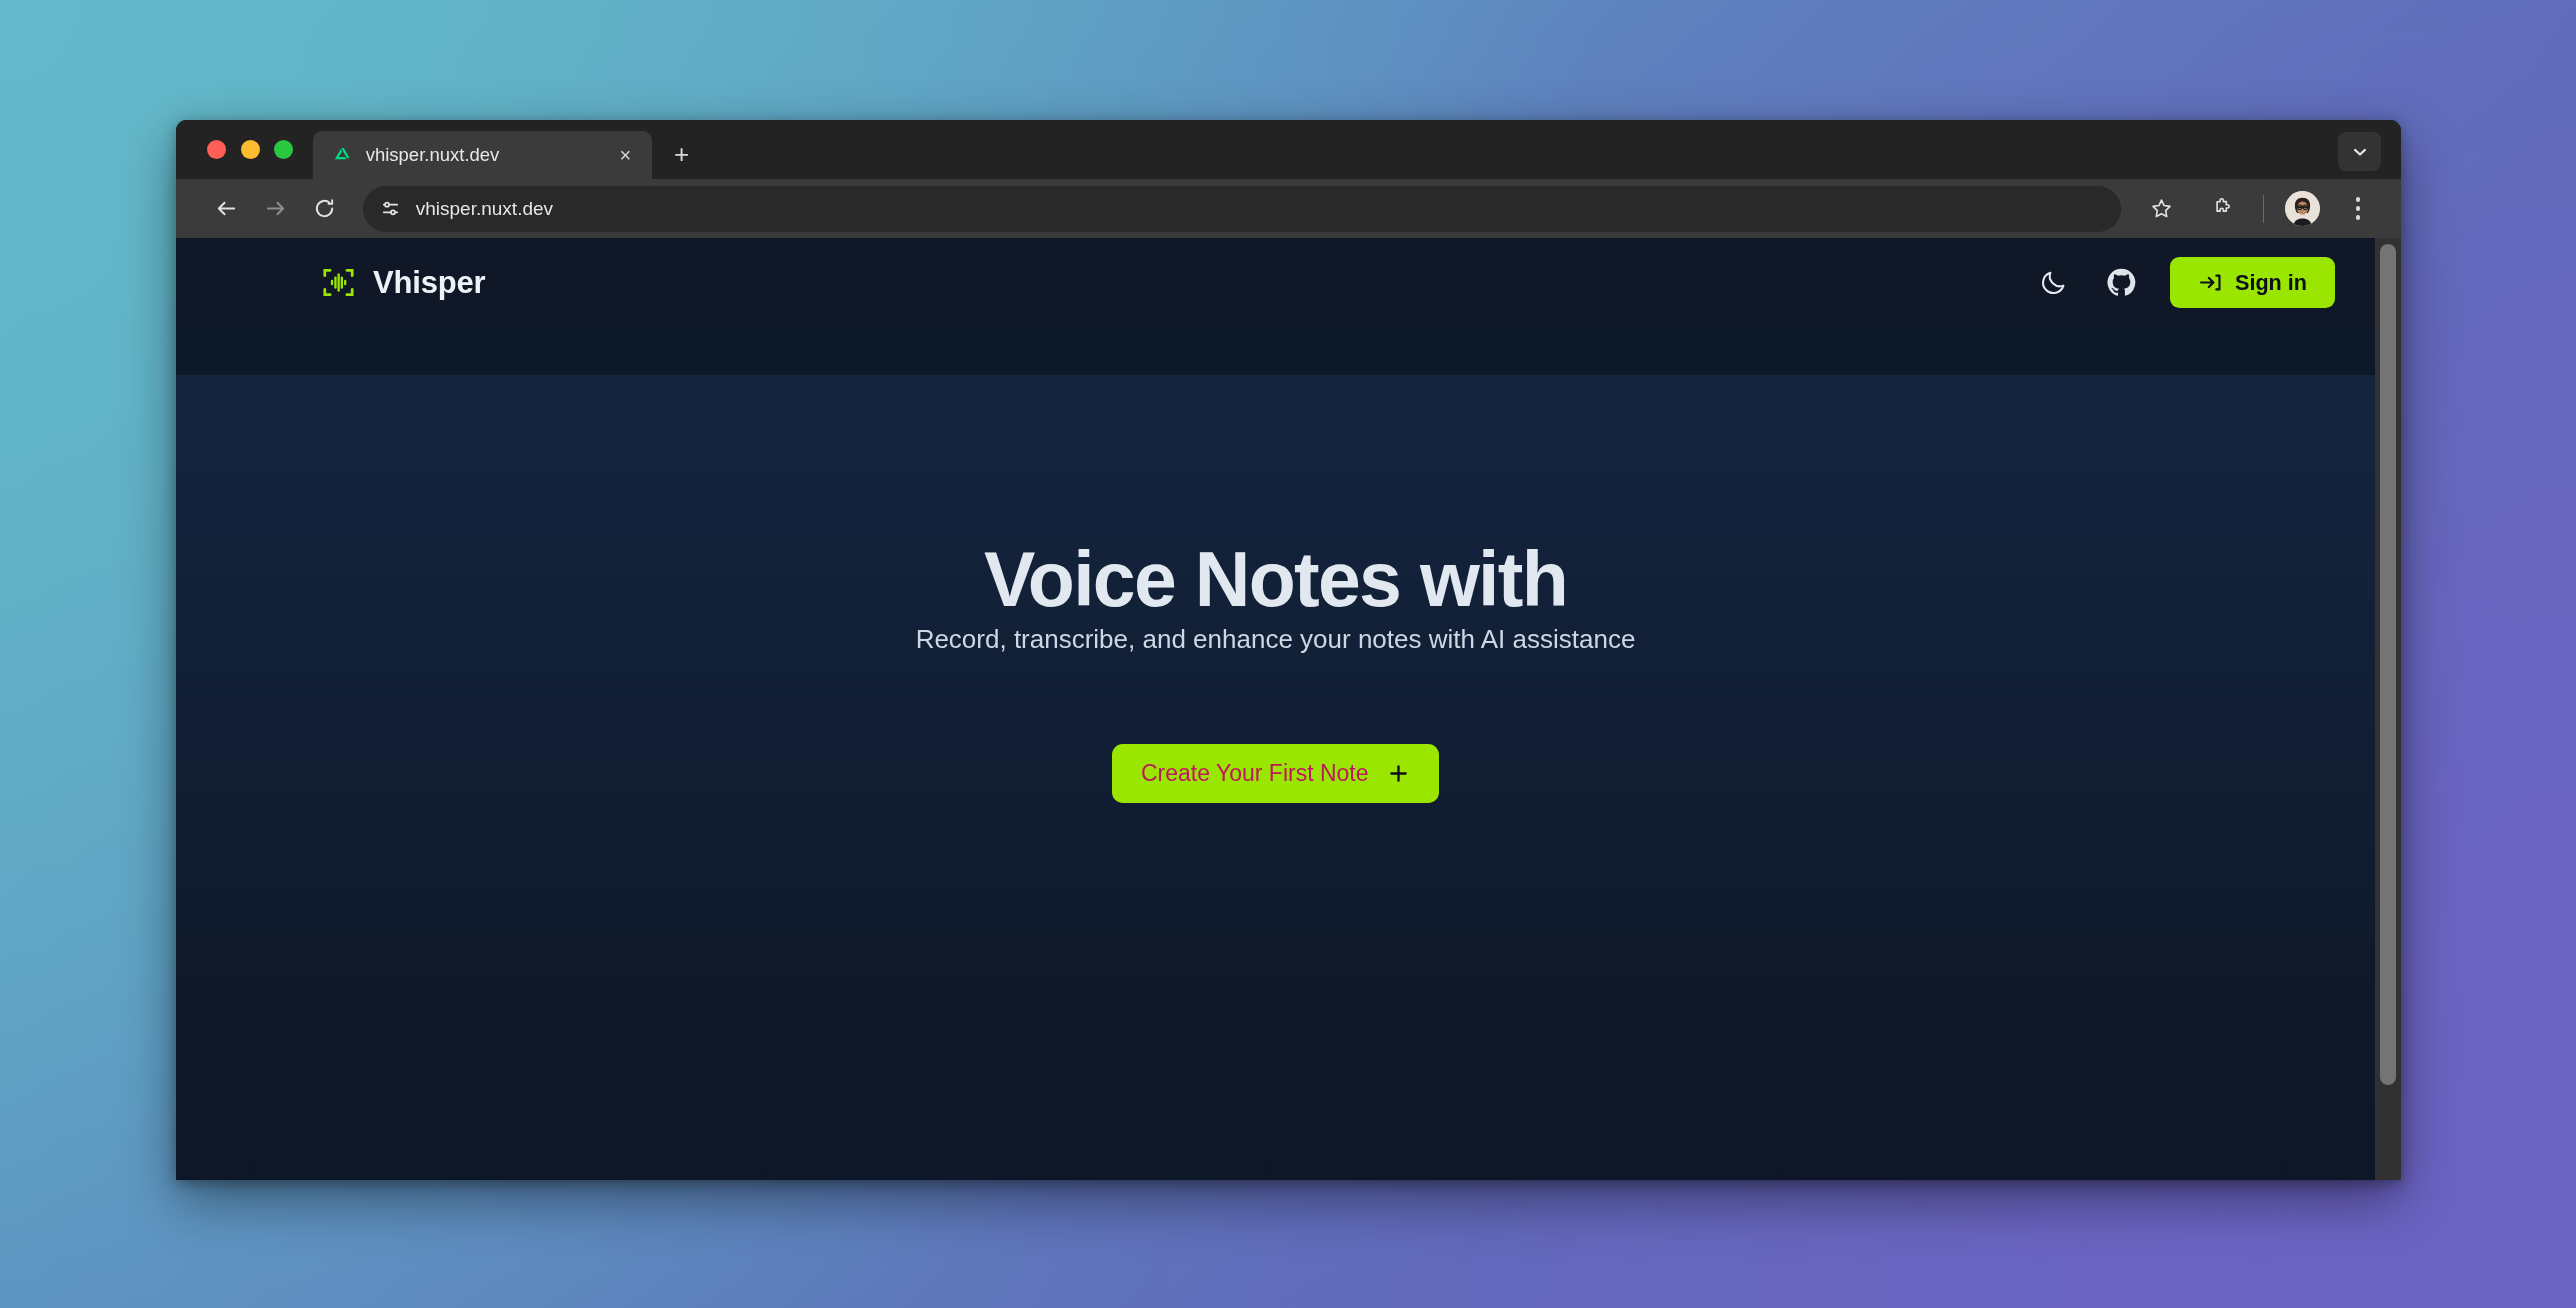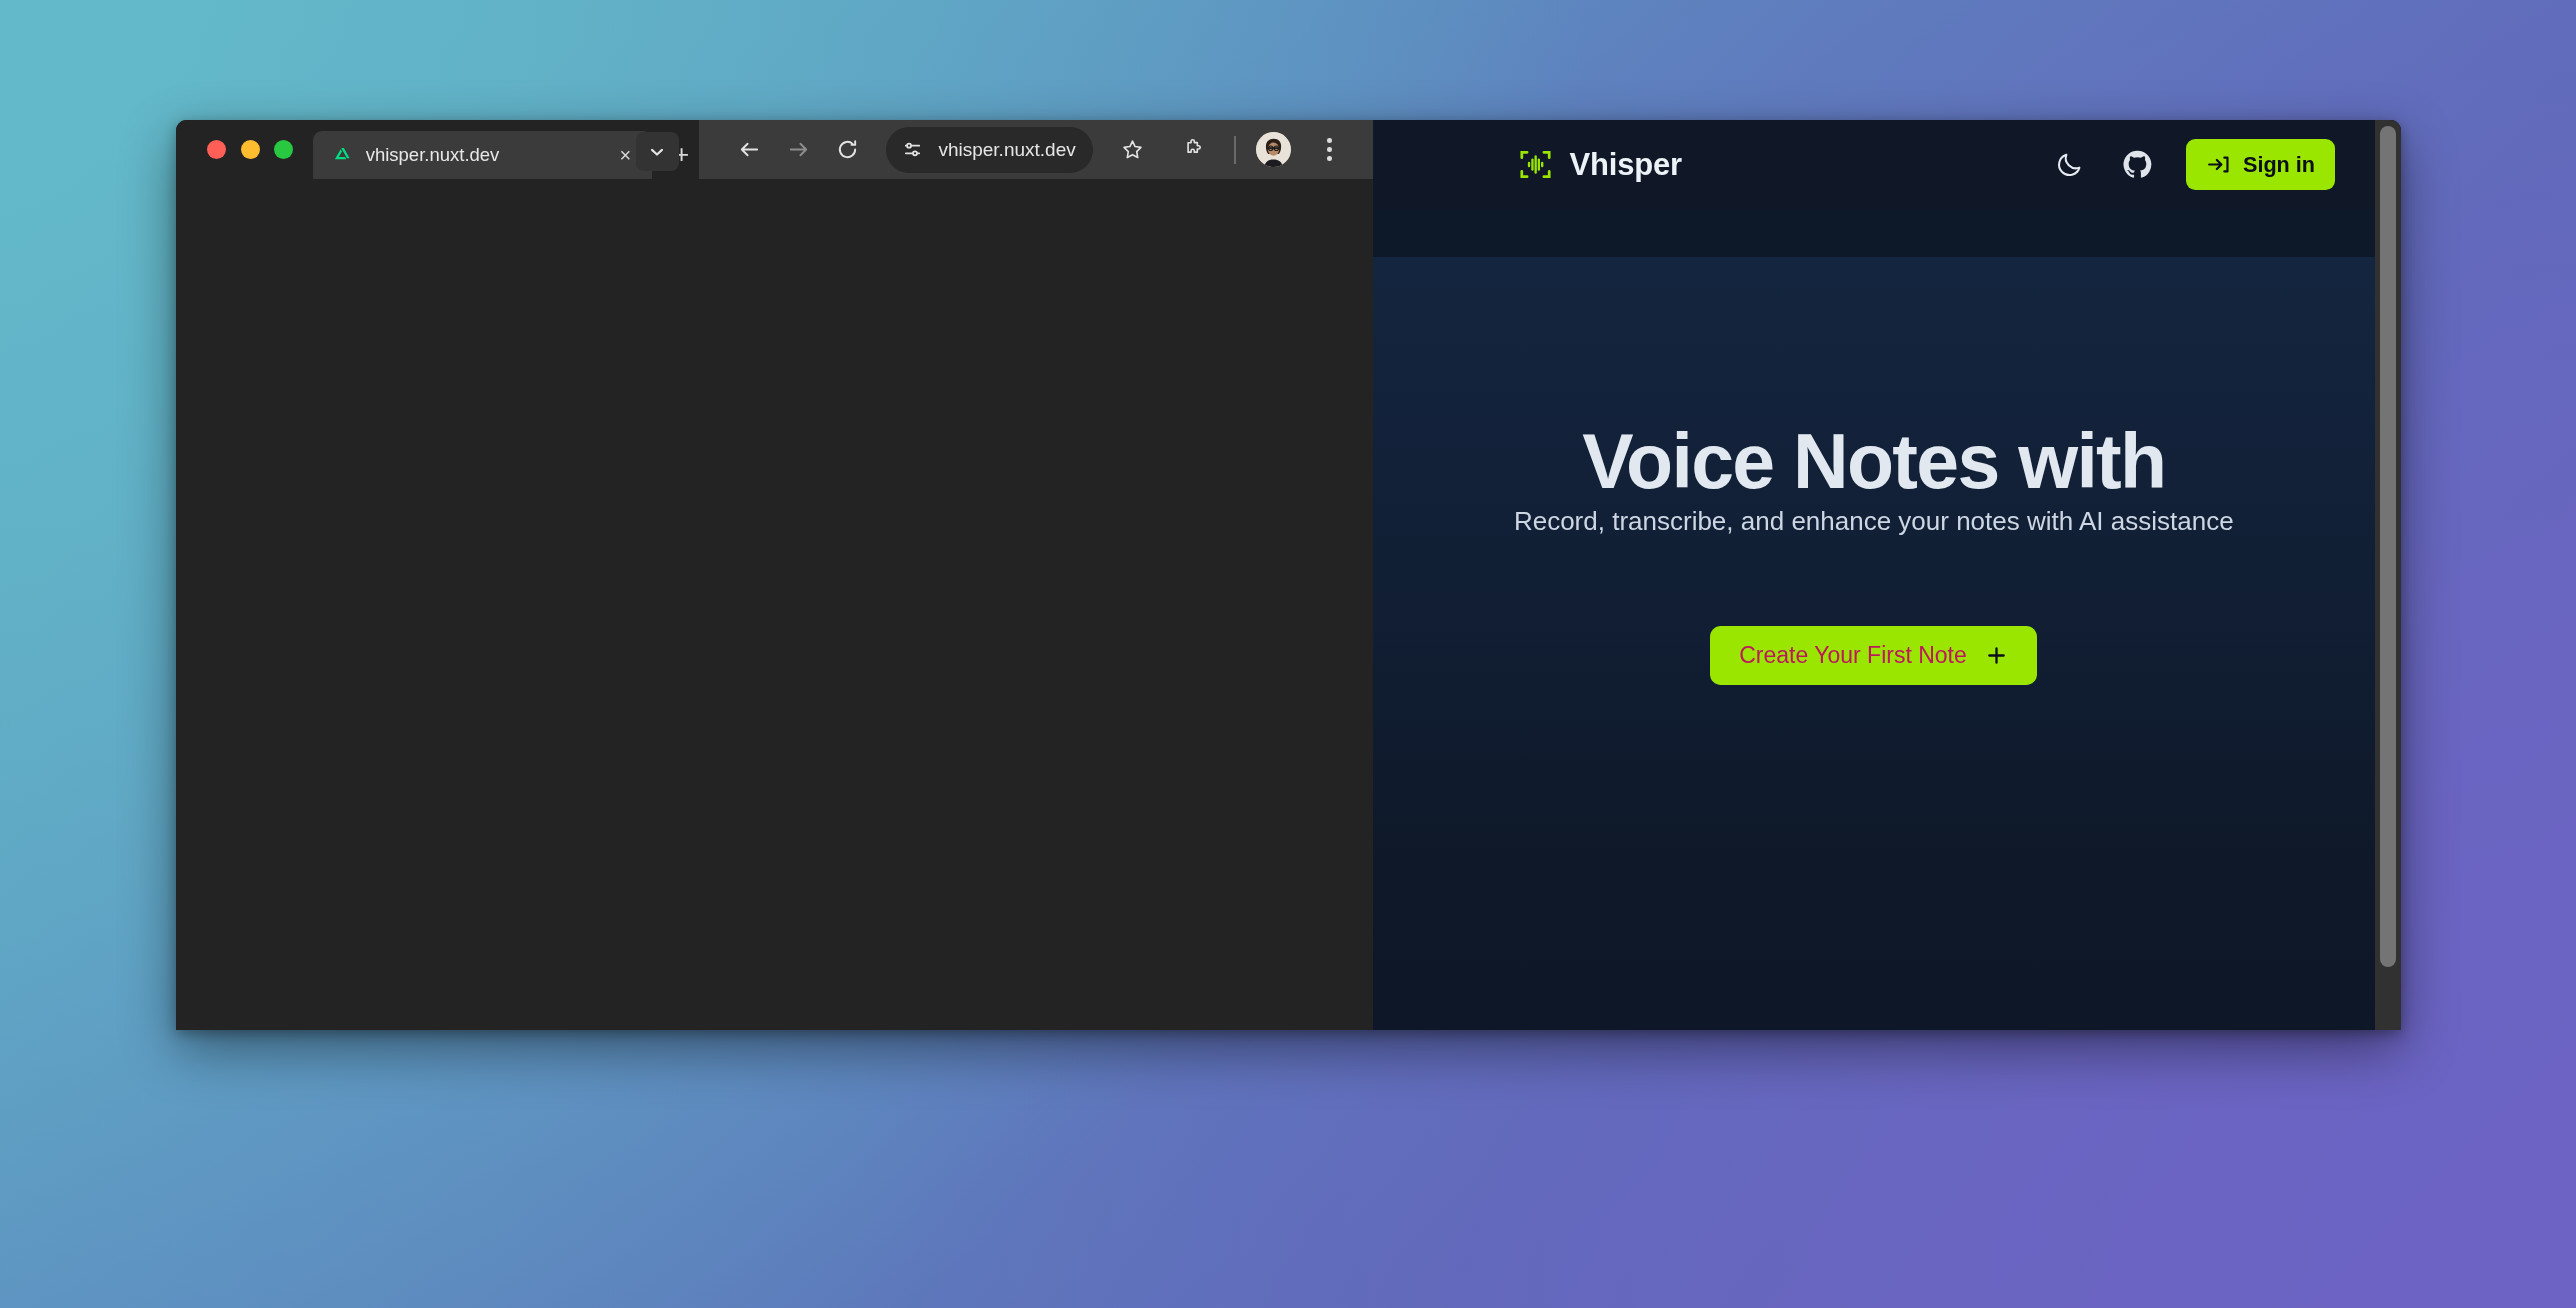--- a/index.html
+++ b/index.html
@@ -11,26 +11,26 @@
     background:
       radial-gradient(circle at 0% 0%,   #63b9c9 0%, rgba(99,185,201,0) 55%),
       radial-gradient(circle at 100% 100%, #6c63c4 0%, rgba(108,99,196,0) 60%),
       linear-gradient(135deg, #5fb4c6 0%, #5d8cc0 35%, #5d6db8 70%, #6f63c0 100%);
     position:relative;
   }
 
   
   #browser-window{
     position:absolute; left:176px; top:120px;
-    width:2225px; height:910px;
+    width:2225px; height:1060px;
     background:#232323;
     border-radius:10.8px 10.8px 0 0;
     box-shadow:0 20px 54px rgba(0,0,0,.42), 0 3.1px 12.3px rgba(0,0,0,.3);
     overflow:hidden;
-    display:flex; flex-direction:row;
+    display:flex; flex-direction:column;
   }
 
   
   #tab-strip{
     height:59px; background:#232323; position:relative;
     display:flex; align-items:flex-end; flex-shrink:0;
   }
   .traffic-lights{ display:flex; gap:14.7px; padding:0 0 20px 31px; align-items:center; }
   .tl{ width:19px; height:19px; border-radius:50%; }
   .tl.red{ background:#ff5f57; }
@@ -108,21 +108,21 @@
     height:89px; background:#101827; flex-shrink:0;
     display:flex; align-items:center; justify-content:space-between;
     padding:0 40px 0 145px;
   }
   #brand{ display:flex; align-items:center; gap:17px; }
   #brand-name{ color:#edf2f7; font-size:31px; font-weight:bold; letter-spacing:-0.2px; }
   #header-actions{ display:flex; align-items:center; gap:29px; }
   .hdr-icon-btn{ width:39px; height:39px; display:flex; align-items:center; justify-content:center; }
   #signin-btn{
     background:#9ae600; border-radius:9.3px; height:51px;
-    display:flex; align-items:center; gap:12.3px; padding:0 20px;
+    display:flex; align-items:center; gap:12.3px; padding:0 28px;
     color:#0b0f19; font-size:21.6px; font-weight:bold;
   }
 
   
   #hero{
     flex:1; position:relative;
     background:linear-gradient(180deg,#14253f 0%, #122138 28%, #101c30 58%, #0e1828 80%, #0d1727 100%);
     display:flex; flex-direction:column; align-items:center;
     padding-top:159px;
   }

